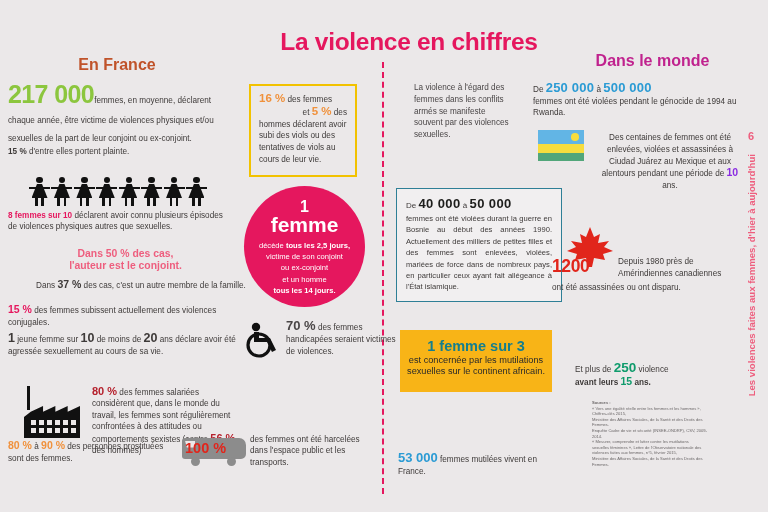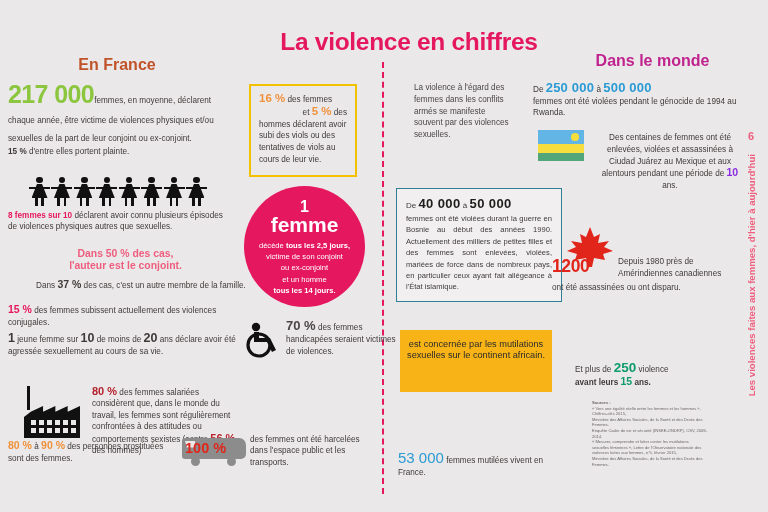--- a/index.html
+++ b/index.html
@@ -129,21 +129,21 @@
   #boxyellow{
     position:absolute;left:400px;top:330px;width:152px;height:62px;
     background:#f8b417;box-sizing:border-box;padding:8px 6px 0 6px;text-align:center;
   }
   #boxyellow .h{font-size:14.5px;font-weight:bold;color:#147e8e;line-height:16px;}
   #boxyellow .s{font-size:9.2px;line-height:11.4px;color:#2a2a2a;margin-top:1px;}
 
   #soit{position:absolute;left:398px;top:406px;width:165px;font-size:8.2px;line-height:11.6px;}
   #soit .n{font-size:11.5px;font-weight:bold;color:#2b9bd4;}
   #soit2{position:absolute;left:398px;top:452px;width:165px;font-size:8.2px;line-height:11.6px;}
-  #soit2 .n{font-size:15px;font-weight:normal;color:#2b9bd4;}
+  #soit2 .n{font-size:13px;font-weight:bold;color:#2b9bd4;}
 
   
   #rw250{position:absolute;left:533px;top:82px;width:210px;font-size:8.2px;line-height:11.6px;}
   #rw250 .n{font-size:13px;font-weight:bold;color:#2b9bd4;letter-spacing:0.2px;}
 
   #rwflag{position:absolute;left:538px;top:130px;width:46px;height:31px;overflow:hidden;}
   #rwflag .s1{position:absolute;left:0;top:0;width:46px;height:14px;background:#62b5e5;}
   #rwflag .s2{position:absolute;left:0;top:14px;width:46px;height:8.5px;background:#f7dd3e;}
   #rwflag .s3{position:absolute;left:0;top:22.5px;width:46px;height:8.5px;background:#52a67a;}
   #rwflag .sun{position:absolute;left:33px;top:3px;width:7.5px;height:7.5px;border-radius:50%;background:#f7dd3e;}
@@ -329,20 +329,21 @@
   <div id="handi"><span class="n">70 %</span><span> des femmes handicapées seraient victimes de violences.</span></div>
 
   <div id="confl" class="t">La violence à l'égard des femmes dans les conflits armés se manifeste souvent par des violences sexuelles.</div>
 
   <div id="boxbosnie">
     <div class="top"><span>De </span><span class="n">40 000</span><span> à </span><span class="n">50 000</span></div>
     <div>femmes ont été violées durant la guerre en Bosnie au début des années 1990. Actuellement des milliers de petites filles et des femmes sont enlevées, violées, mariées de force dans de nombreux pays, en particulier ceux ayant fait allégeance à l'État islamique.</div>
   </div>
 
   <div id="boxyellow">
+    <div class="h">1 femme sur 3</div>
     <div class="s">est concernée par les mutilations sexuelles sur le continent africain.</div>
   </div>
 
 
   <div id="soit2"><span class="n">53 000</span><span> femmes mutilées vivent en France.</span></div>
 
   <div id="rw250">
     <div><span>De </span><span class="n">250 000</span><span> à </span><span class="n">500 000</span></div>
     <div>femmes ont été violées pendant le génocide de 1994 au Rwanda.</div>
   </div>

